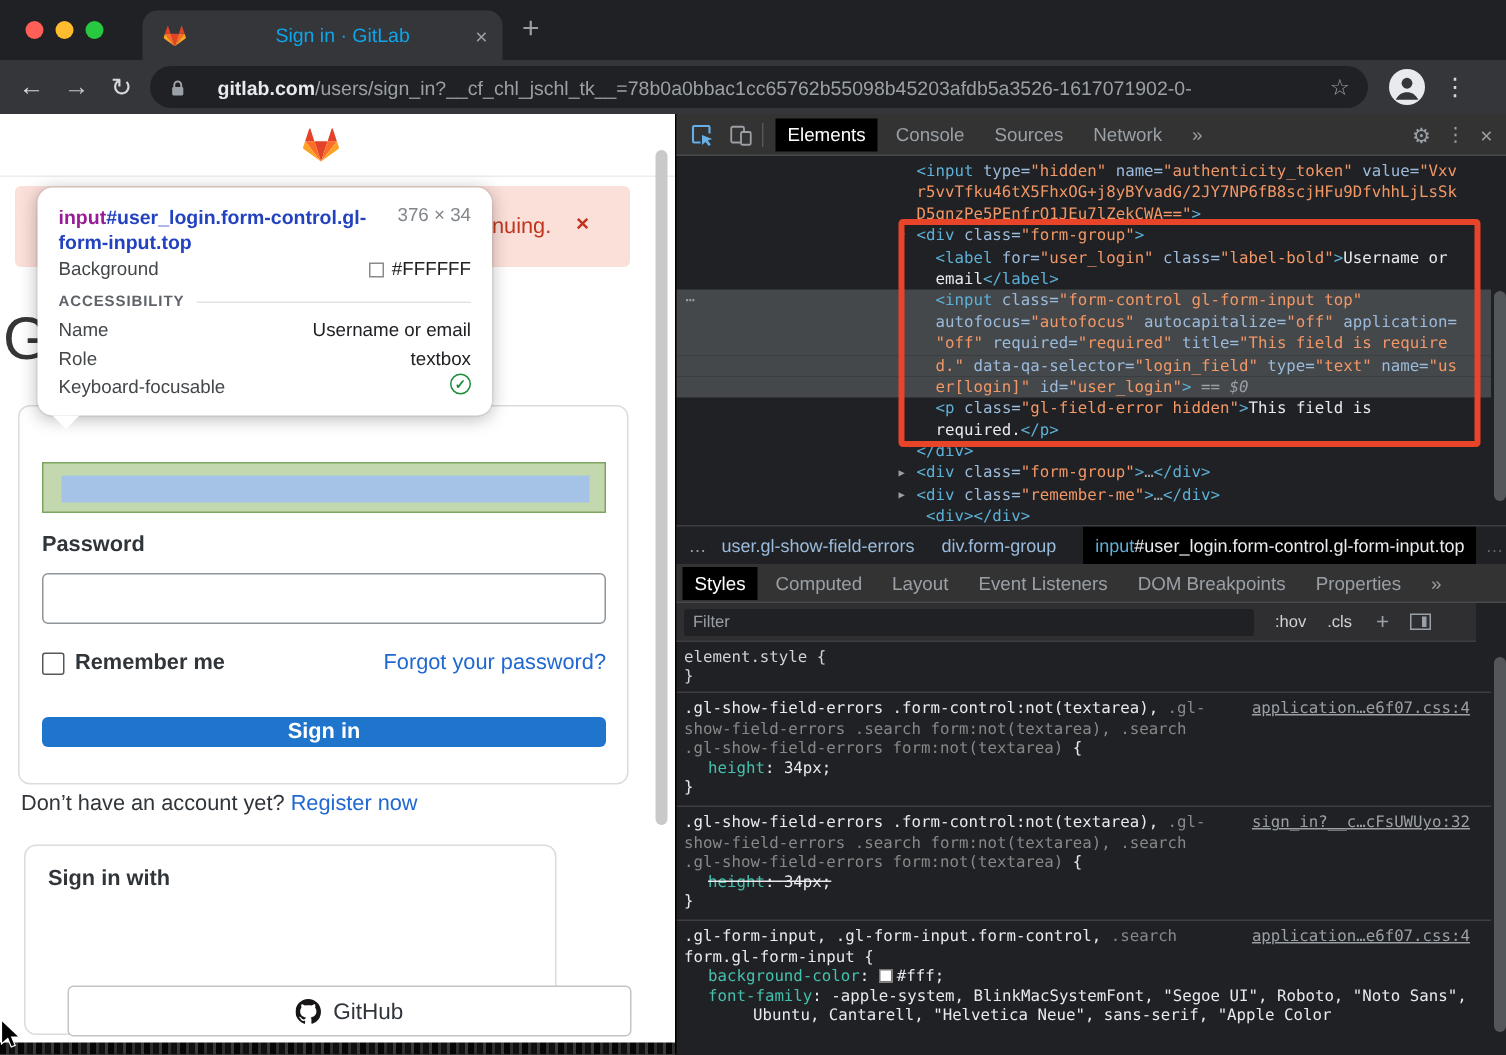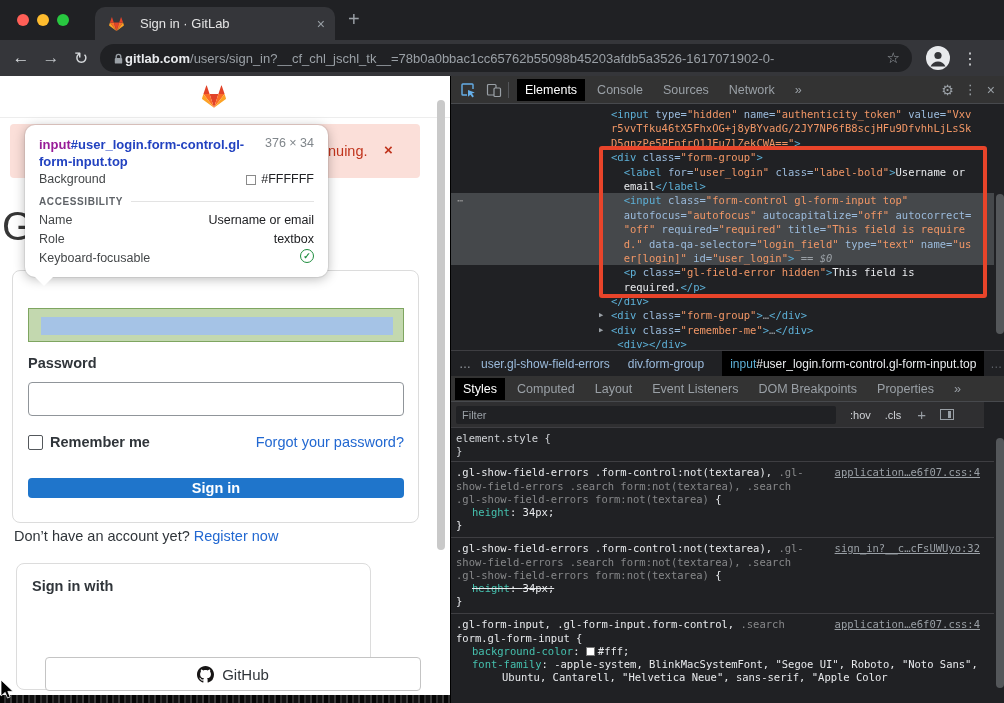--- a/index.html
+++ b/index.html
@@ -6,29 +6,29 @@
   html,body { width:1004px; height:703px; overflow:hidden; background:#202124;
     font-family:"Liberation Sans", sans-serif; }
   .screen { position:relative; width:1004px; height:703px; overflow:hidden; background:#202124; }
   .abs { position:absolute; }
 
   
   .tabstrip { left:0; top:0; width:1004px; height:40px; background:#202124; }
   .tl { width:12px; height:12px; border-radius:50%; top:14px; }
   .tab { left:95px; top:7px; width:240px; height:33px; background:#35363a; border-radius:10px 10px 0 0;
          display:flex; align-items:center; padding:0 10px 0 14px; }
-  .tab-title { color:#e5e5e5; font-size:13px; margin-left:16px; flex:1; white-space:nowrap; overflow:hidden; }
+  .tab-title { color:#0ea5e9; font-size:13px; margin-left:16px; flex:1; white-space:nowrap; overflow:hidden;text-align:center; }
   .tab-close { color:#9aa0a6; font-size:14px; cursor:default; }
   .newtab { left:348px; top:8px; color:#9aa0a6; font-size:20px; }
   .toolbar { left:0; top:40px; width:1004px; height:36px; background:#35363a; display:flex; align-items:center; }
   .navbtn { color:#d5d8db; font-size:17px; width:30px; text-align:center; }
   .navbtn.dim { color:#bfc3c7; }
   .omnibox { margin-left:4px; width:812px; height:28px; background:#202124; border-radius:14px;
              display:flex; align-items:center; padding:0 12px; }
-  .url { font-size:13px; white-space:nowrap; overflow:hidden; margin-left:0; flex:1; }
+  .url { font-size:13px; white-space:nowrap; overflow:hidden; margin-left:20px; flex:1; }
   .url .domain { color:#e8eaed; font-weight:bold; }
   .url .path { color:#9aa0a6; }
   .star { color:#9aa0a6; font-size:15px; margin-left:4px; }
   .avatar { width:24px; height:24px; border-radius:50%; background:#e8eaed; margin-left:14px; overflow:hidden;
             display:flex; align-items:flex-end; justify-content:center; }
   .menu3 { color:#d5d8db; font-size:16px; margin-left:12px; letter-spacing:0; }
 
   
   .page { left:0; top:76px; width:450px; height:627px; background:#fff; overflow:hidden; }
   .hairline { left:0; top:41px; width:450px; height:1px; background:#ededed; }
@@ -290,21 +290,21 @@
     </div>
 
     <div class="abs tree" id="dom-tree">
         <div class="dl"><span class="c-T">&lt;input</span><span class="c-A"> type=</span><span class="c-V">"hidden"</span><span class="c-A"> name=</span><span class="c-V">"authenticity_token"</span><span class="c-A"> value=</span><span class="c-V">"Vxv</span></div>
         <div class="dl"><span class="c-V">r5vvTfku46tX5FhxOG+j8yBYvadG/2JY7NP6fB8scjHFu9DfvhhLjLsSk</span></div>
         <div class="dl"><span class="c-V">D5gnzPe5PEnfrQ1JEu7lZekCWA=="</span><span class="c-T">&gt;</span></div>
         <div class="dl"><span class="marker">▼</span><span class="c-T">&lt;div</span><span class="c-A"> class=</span><span class="c-V">"form-group"</span><span class="c-T">&gt;</span></div>
         <div class="dl"><span class="c-X">  </span><span class="c-T">&lt;label</span><span class="c-A"> for=</span><span class="c-V">"user_login"</span><span class="c-A"> class=</span><span class="c-V">"label-bold"</span><span class="c-T">&gt;</span><span class="c-X">Username or</span></div>
         <div class="dl"><span class="c-X">  email</span><span class="c-T">&lt;/label&gt;</span></div>
         <div class="dl sel"><span class="gut">⋯</span><span class="c-X">  </span><span class="c-T">&lt;input</span><span class="c-A"> class=</span><span class="c-V">"form-control gl-form-input top"</span></div>
-        <div class="dl sel"><span class="c-A">  autofocus=</span><span class="c-V">"autofocus"</span><span class="c-A"> autocapitalize=</span><span class="c-V">"off"</span><span class="c-A"> autocorrect=</span></div>
+        <div class="dl sel"><span class="c-A">  autofocus=</span><span class="c-V">"autofocus"</span><span class="c-A"> autocapitalize=</span><span class="c-V">"off"</span><span class="c-A"> application=</span></div>
         <div class="dl sel"><span class="c-V">  "off"</span><span class="c-A"> required=</span><span class="c-V">"required"</span><span class="c-A"> title=</span><span class="c-V">"This field is require</span></div>
         <div class="dl sel"><span class="c-V">  d."</span><span class="c-A"> data-qa-selector=</span><span class="c-V">"login_field"</span><span class="c-A"> type=</span><span class="c-V">"text"</span><span class="c-A"> name=</span><span class="c-V">"us</span></div>
         <div class="dl sel"><span class="c-V">  er[login]"</span><span class="c-A"> id=</span><span class="c-V">"user_login"</span><span class="c-T">&gt;</span><span class="c-G"> == $0</span></div>
         <div class="dl"><span class="c-X">  </span><span class="c-T">&lt;p</span><span class="c-A"> class=</span><span class="c-V">"gl-field-error hidden"</span><span class="c-T">&gt;</span><span class="c-X">This field is</span></div>
         <div class="dl"><span class="c-X">  required.</span><span class="c-T">&lt;/p&gt;</span></div>
         <div class="dl"><span class="c-T">&lt;/div&gt;</span></div>
         <div class="dl"><span class="marker">▶</span><span class="c-T">&lt;div</span><span class="c-A"> class=</span><span class="c-V">"form-group"</span><span class="c-T">&gt;</span><span class="c-E">…</span><span class="c-T">&lt;/div&gt;</span></div>
         <div class="dl"><span class="marker">▶</span><span class="c-T">&lt;div</span><span class="c-A"> class=</span><span class="c-V">"remember-me"</span><span class="c-T">&gt;</span><span class="c-E">…</span><span class="c-T">&lt;/div&gt;</span></div>
         <div class="dl"><span class="c-X"> </span><span class="c-T">&lt;div&gt;&lt;/div&gt;</span></div>
       </div>

